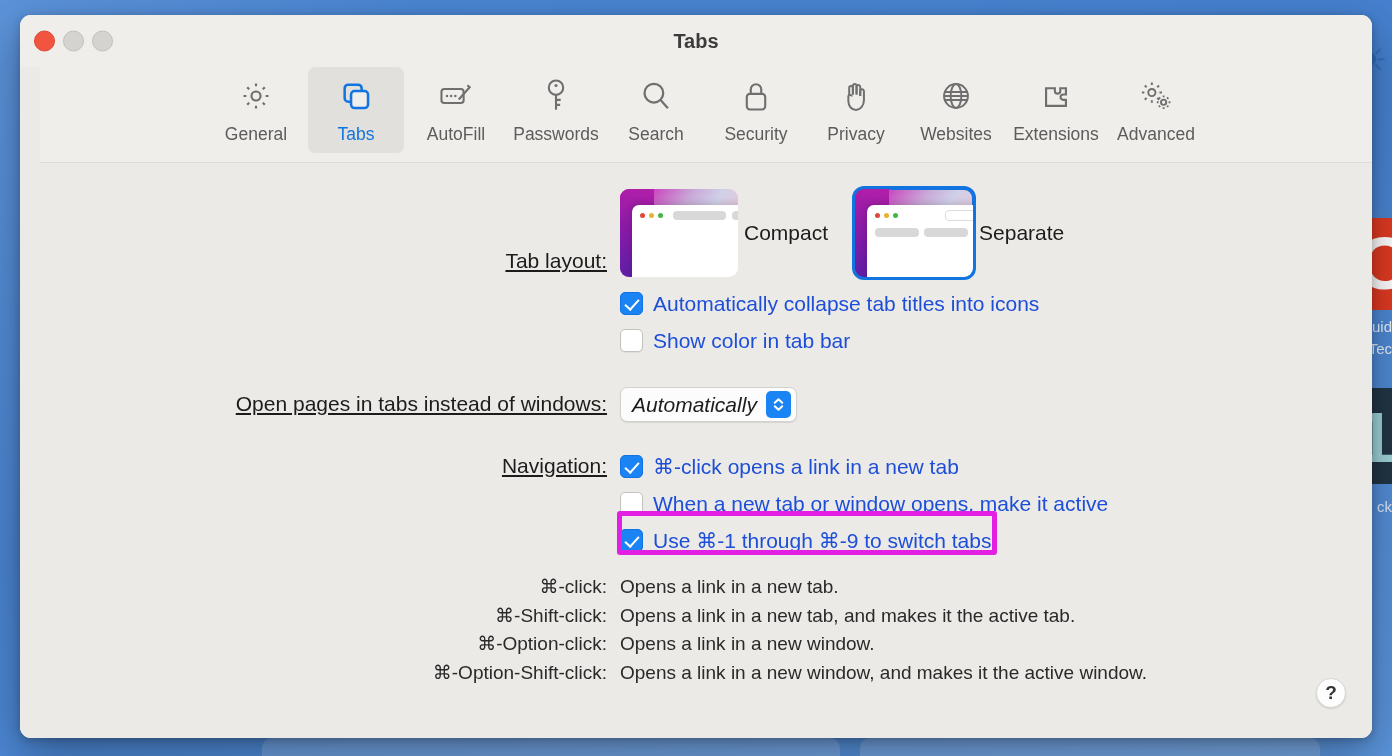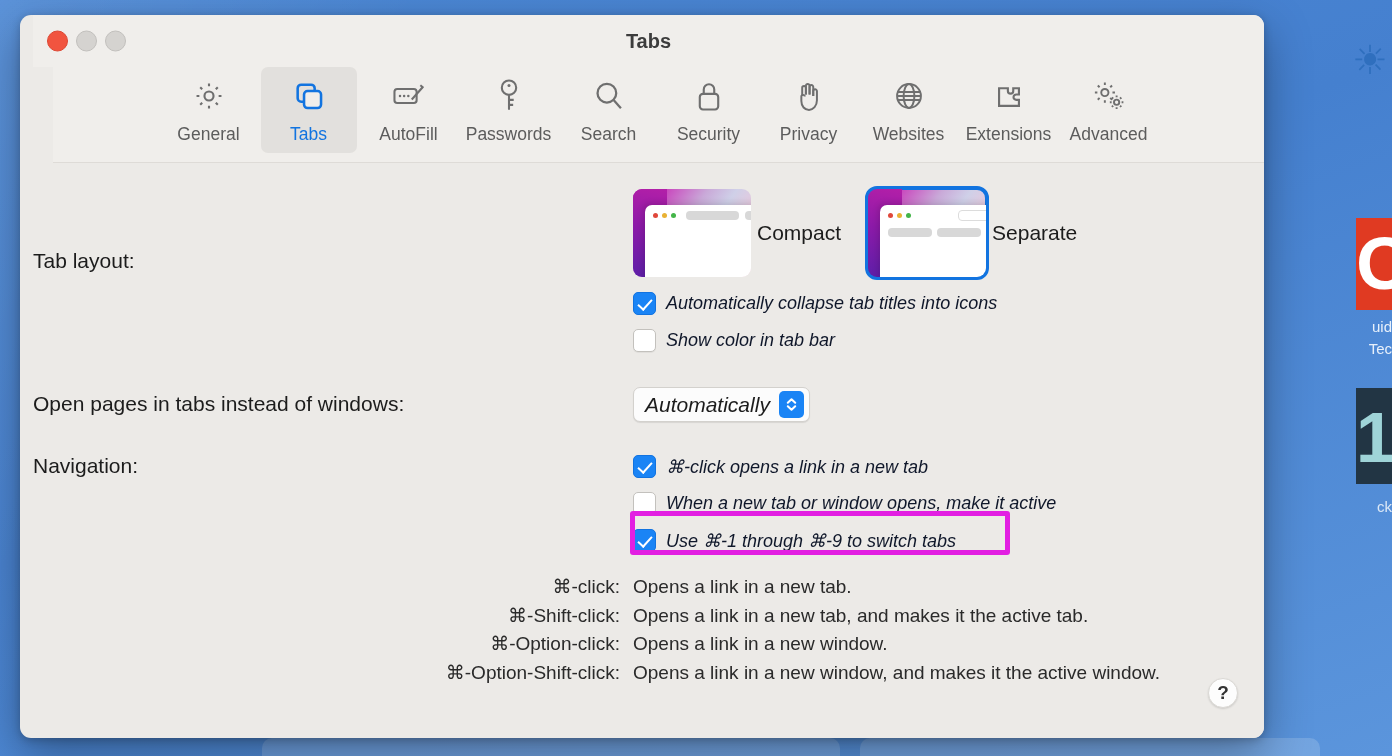--- a/index.html
+++ b/index.html
@@ -85,29 +85,28 @@
     border-radius: 10px 10px 0 0;
   }
   #bg-bar-1 { left: 262px;  width: 578px; height: 18px; }
   #bg-bar-2 { left: 860px;  width: 460px; height: 18px; }
 
   
   #window {
     position: absolute;
     left: 20px;
     top: 15px;
-    width: 1244px;
+    width: 1352px;
     height: 723px;
     background: #eceae7;
     border-radius: 11px;
     box-shadow: 0 16px 46px rgba(0,0,0,.34), 0 2px 8px rgba(0,0,0,.22);
     overflow: hidden;
     display: flex;
     flex-direction: column;
-    padding-left: 13px;
   }
 
   
   #titlebar {
     height: 52px;
     background: #f0eeeb;
     position: relative;
     flex: 0 0 auto;
   }
   #traffic-lights {
@@ -181,25 +180,26 @@
     padding-top: 26px;
   }
 
   
   .row {
     display: flex;
     align-items: flex-start;
   }
   .label-col {
     width: 600px;
-    text-align: left;
+    text-align: right;
     padding-right: 13px;
     font-size: 21px;
     color: #1c1c1c;
     flex: 0 0 auto;
+    text-decoration: underline;
   }
   .field-col { flex: 1 1 auto; }
 
   
   #tab-layout-row { align-items: flex-start; }
   #tab-layout-label { padding-top: 60px; }
   .thumbs { display: flex; gap: 27px; }
   .thumb-wrap {
     display: flex;
     flex-direction: row;
@@ -295,24 +295,23 @@
   .cb.on::after {
     content: "";
     position: absolute;
     left: 7px; top: 3px;
     width: 6px; height: 12px;
     border: solid #fff;
     border-width: 0 2.5px 2.5px 0;
     transform: rotate(42deg);
   }
   .cb-text {
-    font-size: 18px;
-    color: #0f172a;
+    font-size: 21px;
+    color: #1d4ed8;
     white-space: nowrap;
-    font-style: italic;
   }
 
   
   #highlight-box {
     position: absolute;
     left: 597px;
     top: 348px;
     width: 380px;
     height: 44px;
     border: 5px solid #e21fe2;

